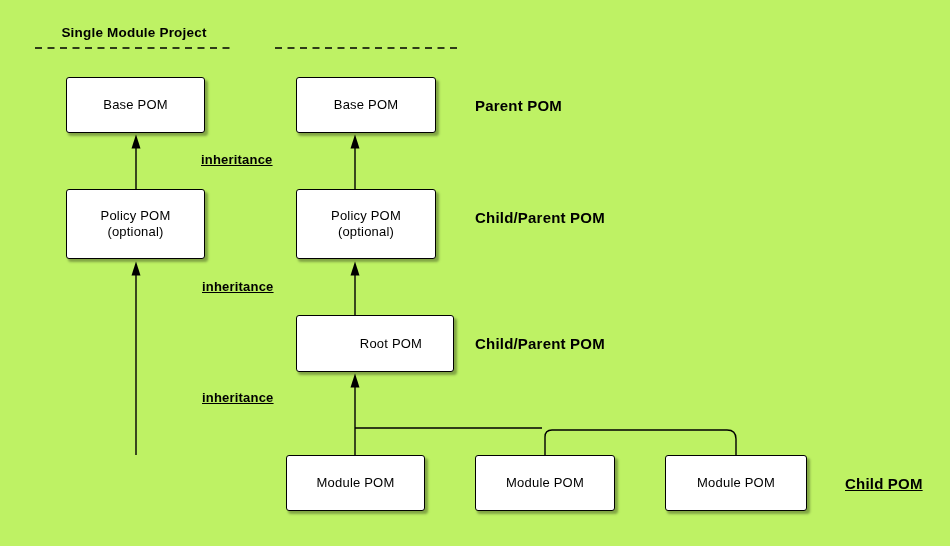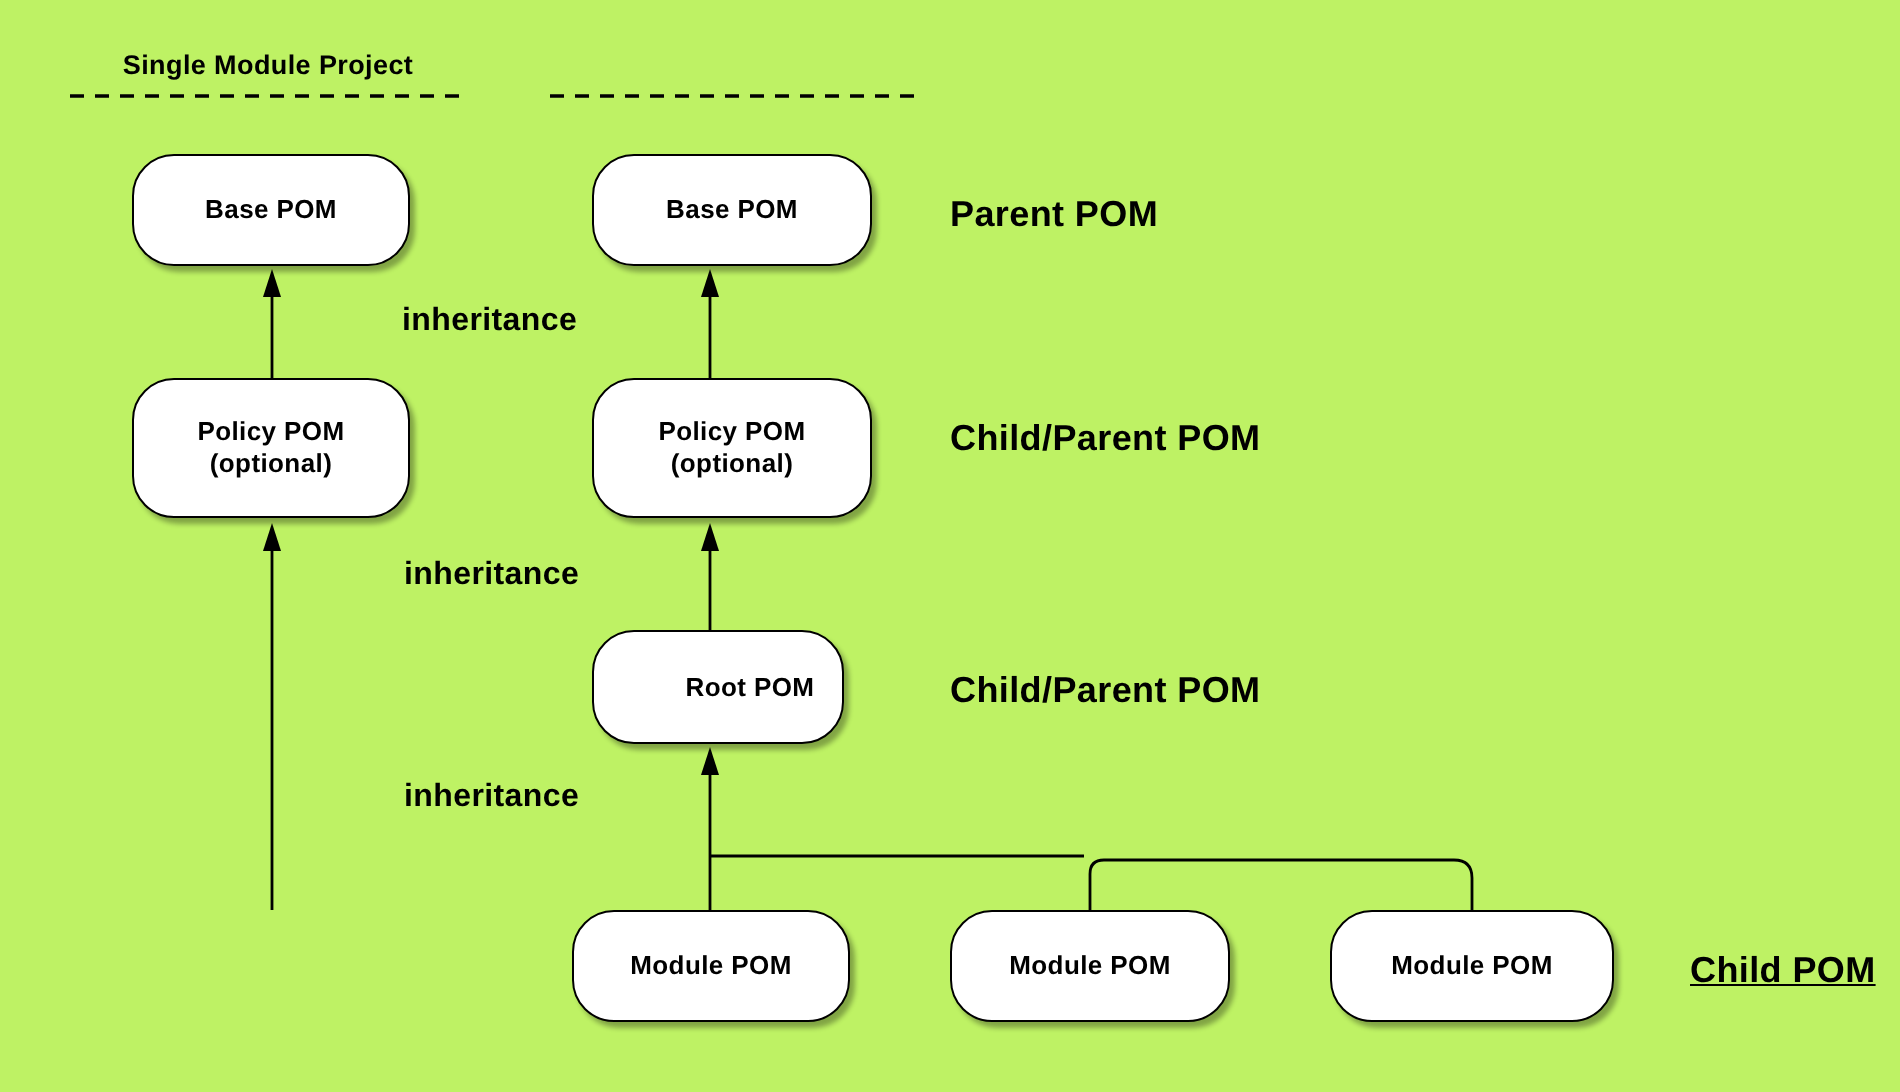--- a/index.html
+++ b/index.html
@@ -17,59 +17,60 @@
   .svg-layer {
     position: absolute;
     left: 0; top: 0;
     width: 950px; height: 546px;
   }
 
   .box {
     position: absolute;
     background: #ffffff;
     border: 1.6px solid #000000;
-    border-radius: 21px;
+    border-radius: 3px;
     box-shadow: 2.5px 3px 2.5px rgba(0,0,0,0.32);
     display: flex;
     flex-direction: column;
     align-items: center;
     justify-content: center;
-    font-weight: bold;
+    font-weight: normal;
     font-size: 13px;
     color: #000000;
     text-align: center;
     line-height: 16px;
     letter-spacing: 0.2px;
   }
 
   .hdr {
     position: absolute;
     font-weight: bold;
     font-size: 13.5px;
     color: #000000;
     text-align: center;
     letter-spacing: 0.2px;
   }
 
   .lbl {
     position: absolute;
     font-weight: bold;
-    font-size: 18px;
+    font-size: 15px;
     color: #000000;
     white-space: nowrap;
     letter-spacing: 0.2px;
   }
 
   .edge-lbl {
     position: absolute;
     font-weight: bold;
-    font-size: 16px;
+    font-size: 13px;
     color: #000000;
     white-space: nowrap;
     letter-spacing: 0.2px;
+    text-decoration: underline;
   }
 </style>
 </head>
 <body>
 
 <div class="canvas">
 
   <svg class="svg-layer" viewBox="0 0 950 546" xmlns="http://www.w3.org/2000/svg">
 
     <line x1="35" y1="48" x2="232" y2="48" stroke="#000000" stroke-width="1.7" stroke-dasharray="7,5.5"></line>
@@ -119,21 +120,21 @@
 
   <div class="box" style="left:296px; top:77px; width:140px; height:56px;">
     <span>Base POM</span>
   </div>
 
   <div class="box" style="left:296px; top:189px; width:140px; height:70px;">
     <span>Policy POM</span>
     <span>(optional)</span>
   </div>
 
-  <div class="box" style="left:296px; top:315px; width:126px; height:57px;padding-left:32px;">
+  <div class="box" style="left:296px; top:315px; width:158px; height:57px;padding-left:32px;">
     <span>Root POM</span>
   </div>
 
   <div class="box" style="left:286px; top:455px; width:139px; height:56px;">
     <span>Module POM</span>
   </div>
 
   <div class="box" style="left:475px; top:455px; width:140px; height:56px;">
     <span>Module POM</span>
   </div>

